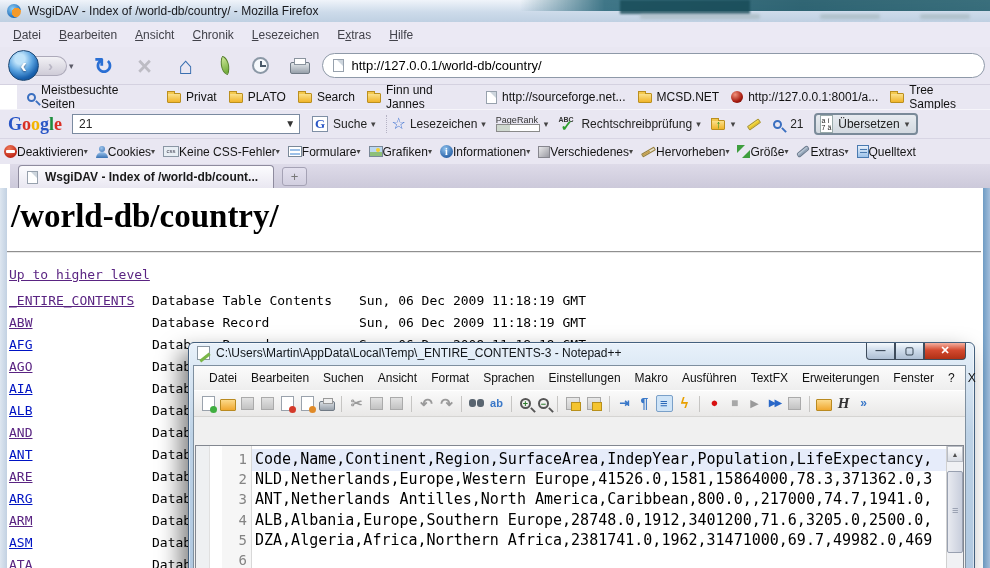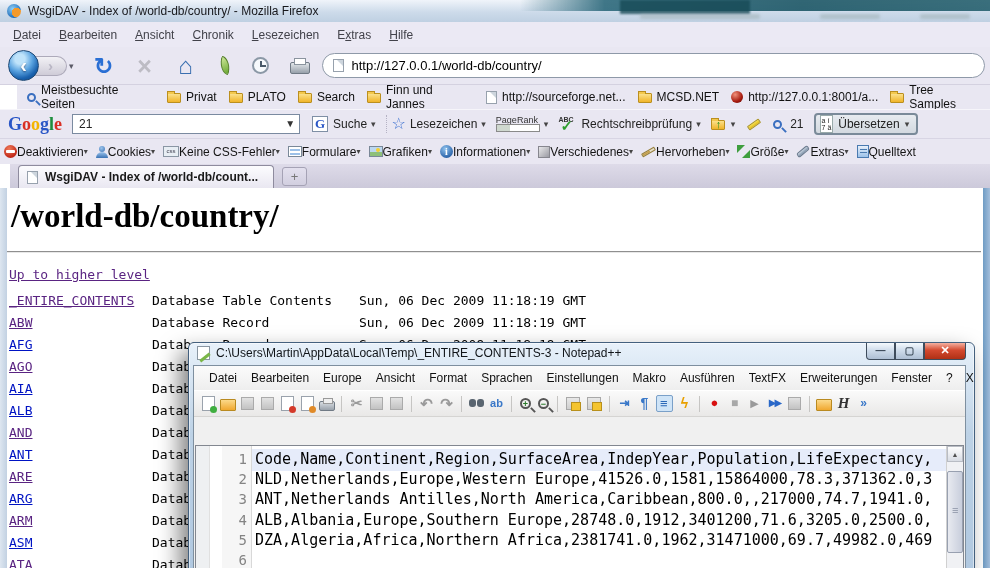--- a/index.html
+++ b/index.html
@@ -436,21 +436,21 @@
   </div>
   <div class="np-controls">
     <div class="np-ctl min">—</div>
     <div class="np-ctl">▢</div>
     <div class="np-ctl close">✕</div>
   </div>
   <div class="np-client">
     <div class="np-menubar">
       <span class="np-mi">Datei</span>
       <span class="np-mi">Bearbeiten</span>
-      <span class="np-mi">Europe</span>
+      <span class="np-mi">Suchen</span>
       <span class="np-mi">Ansicht</span>
       <span class="np-mi">Format</span>
       <span class="np-mi">Sprachen</span>
       <span class="np-mi">Einstellungen</span>
       <span class="np-mi">Makro</span>
       <span class="np-mi">Ausführen</span>
       <span class="np-mi">TextFX</span>
       <span class="np-mi">Erweiterungen</span>
       <span class="np-mi">Fenster</span>
       <span class="np-mi">?</span>

